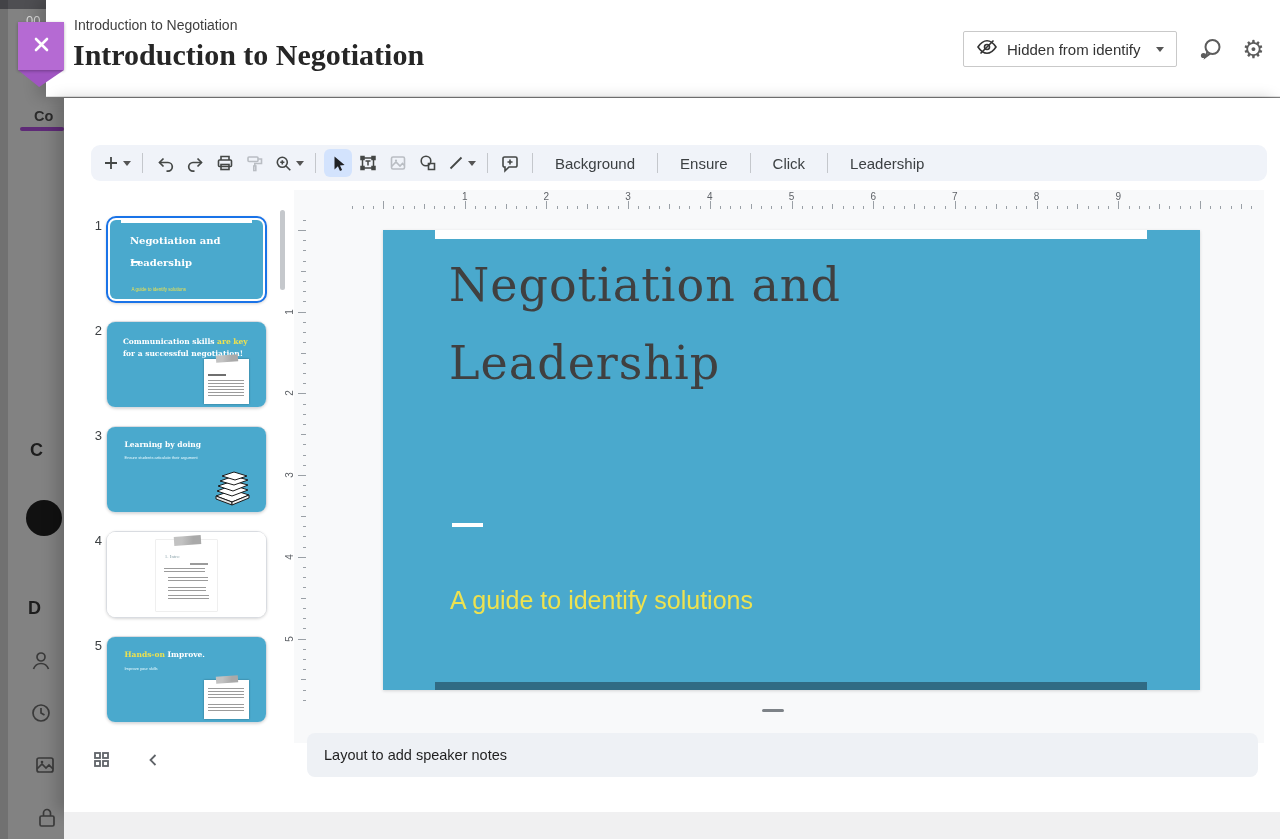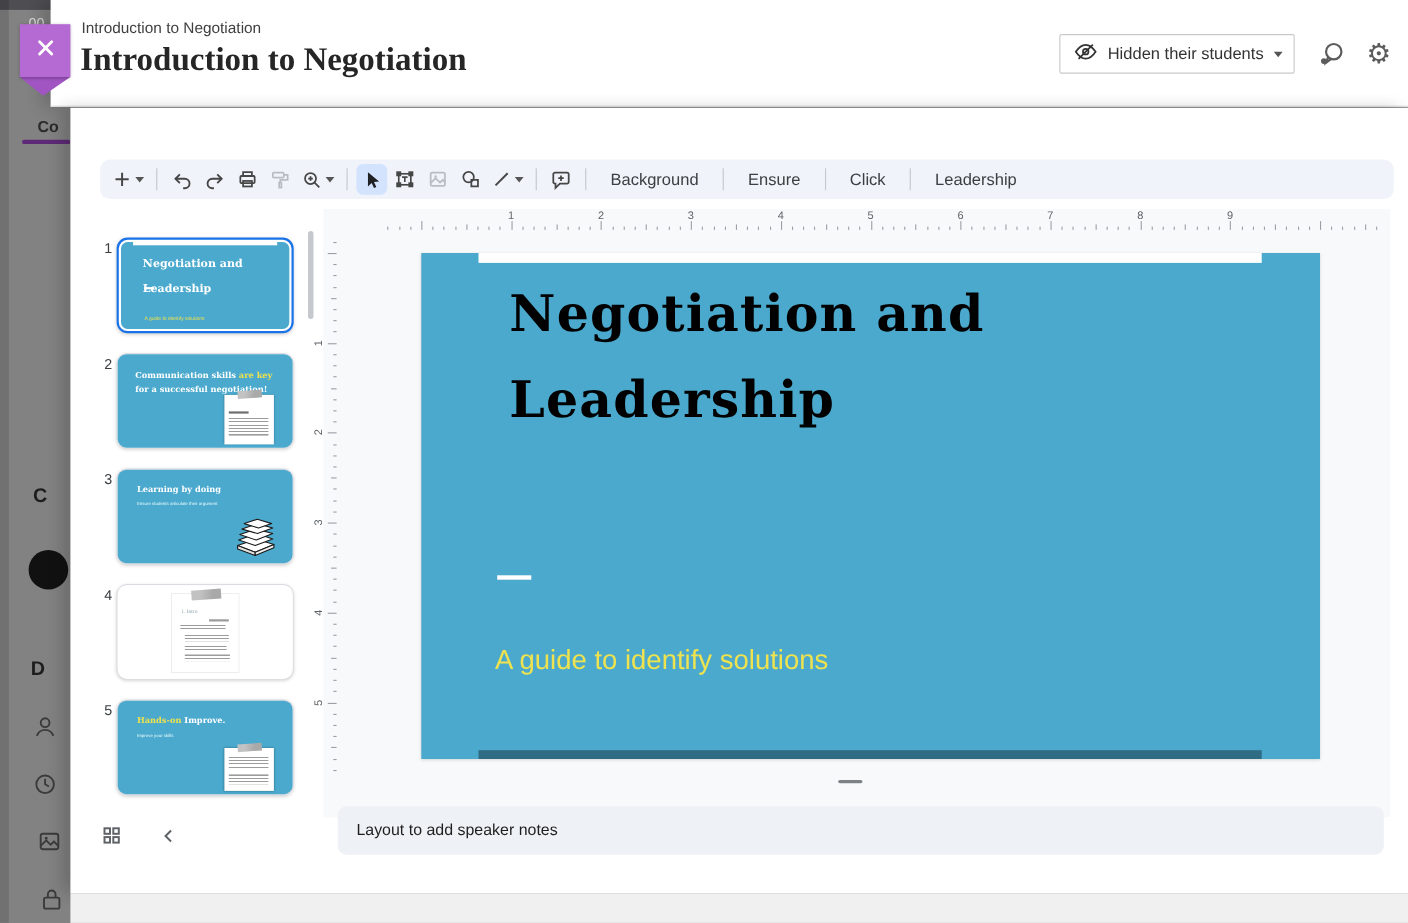--- a/index.html
+++ b/index.html
@@ -91,22 +91,22 @@
   .rlabel { position:absolute; top:-3px; transform:translateX(-50%); font-size:10px; color:#5f6368; }
   .v-ruler { position:absolute; left:224px; top:112px; width:18px; height:492px; }
   .v-ruler .tick { position:absolute; right:0; height:1px; background:#9aa0a6; }
   .v-ruler .tall { width:8px; } .v-ruler .mid { width:5px; } .v-ruler .short { width:3px; }
   .v-ruler .rlabel { left:-1px; transform:translateY(-50%) rotate(-90deg); top:auto; }
 
   .slide { position:absolute; left:319px; top:132px; width:817px; height:460px; background:#4aa9cd;
     box-shadow:0 1px 3px rgba(0,0,0,.15); }
   .slide-topbar { position:absolute; left:52px; width:712px; top:0; height:9px; background:#fff; }
   .slide-botbar { position:absolute; left:52px; width:712px; bottom:0; height:8px; background:#306b84; }
-  .slide-title { position:absolute; left:80px; top:16px; width:640px; color:#000000;
-    font-family:"DejaVu Serif","Liberation Serif",serif; font-weight:700; font-size:46px;
+  .slide-title { position:absolute; left:66px; top:16px; width:640px; color:#404040;
+    font-family:"DejaVu Serif","Liberation Serif",serif; font-weight:400; font-size:46px;
     line-height:78px; letter-spacing:1px; }
   .slide-dash { position:absolute; left:69px; top:293px; width:31px; height:4px; background:#fff; }
   .slide-sub { position:absolute; left:67px; top:356px; font-size:25px; color:#eee24f; }
   .canvas-handle { position:absolute; left:698px; top:611px; width:22px; height:3px; background:#7d8287;
     border-radius:2px; cursor:pointer; }
 
   
   .notes { position:absolute; left:243px; top:635px; width:951px; height:44px; background:#eef1f5;
     border-radius:8px; display:flex; align-items:center; padding:0 17px; cursor:text; }
   .notes span { font-size:14.5px; color:#1f1f1f; }
@@ -154,21 +154,21 @@
     <div class="breadcrumb">Introduction to Negotiation</div>
     <div class="page-title">Introduction to Negotiation</div>
     <div class="vis-btn">
       <span>
         <svg width="22" height="22" viewBox="0 0 22 22" fill="none" stroke="#333" stroke-width="1.6">
             <path d="M2 11c3-4.5 6.6-6.3 9-6.3S17 6.5 20 11c-3 4.5-6.6 6.3-9 6.3S5 15.5 2 11z"></path>
             <circle cx="11" cy="11" r="2.5"></circle>
             <path d="M4.5 17.5 17.5 4.5"></path>
           </svg>
       </span>
-      <span class="lbl">Hidden their students</span>
+      <span class="lbl">Hidden from identify</span>
       <span class="caret" style="margin-left:auto"></span>
     </div>
     <span class="hdr-ic" style="right:57px">
       <svg width="27" height="27" viewBox="0 0 27 27" fill="none" stroke="#5c5c5c" stroke-width="2">
           <circle cx="16.5" cy="11" r="7"></circle>
           <path d="M11.5 15.5 9.5 21l4.5-3.2"></path>
           <circle cx="7.5" cy="19.5" r="2.6" fill="#5c5c5c" stroke="none"></circle>
         </svg></span>
     <span class="hdr-ic gear-txt" style="right:13px">⚙</span>
   </div>

